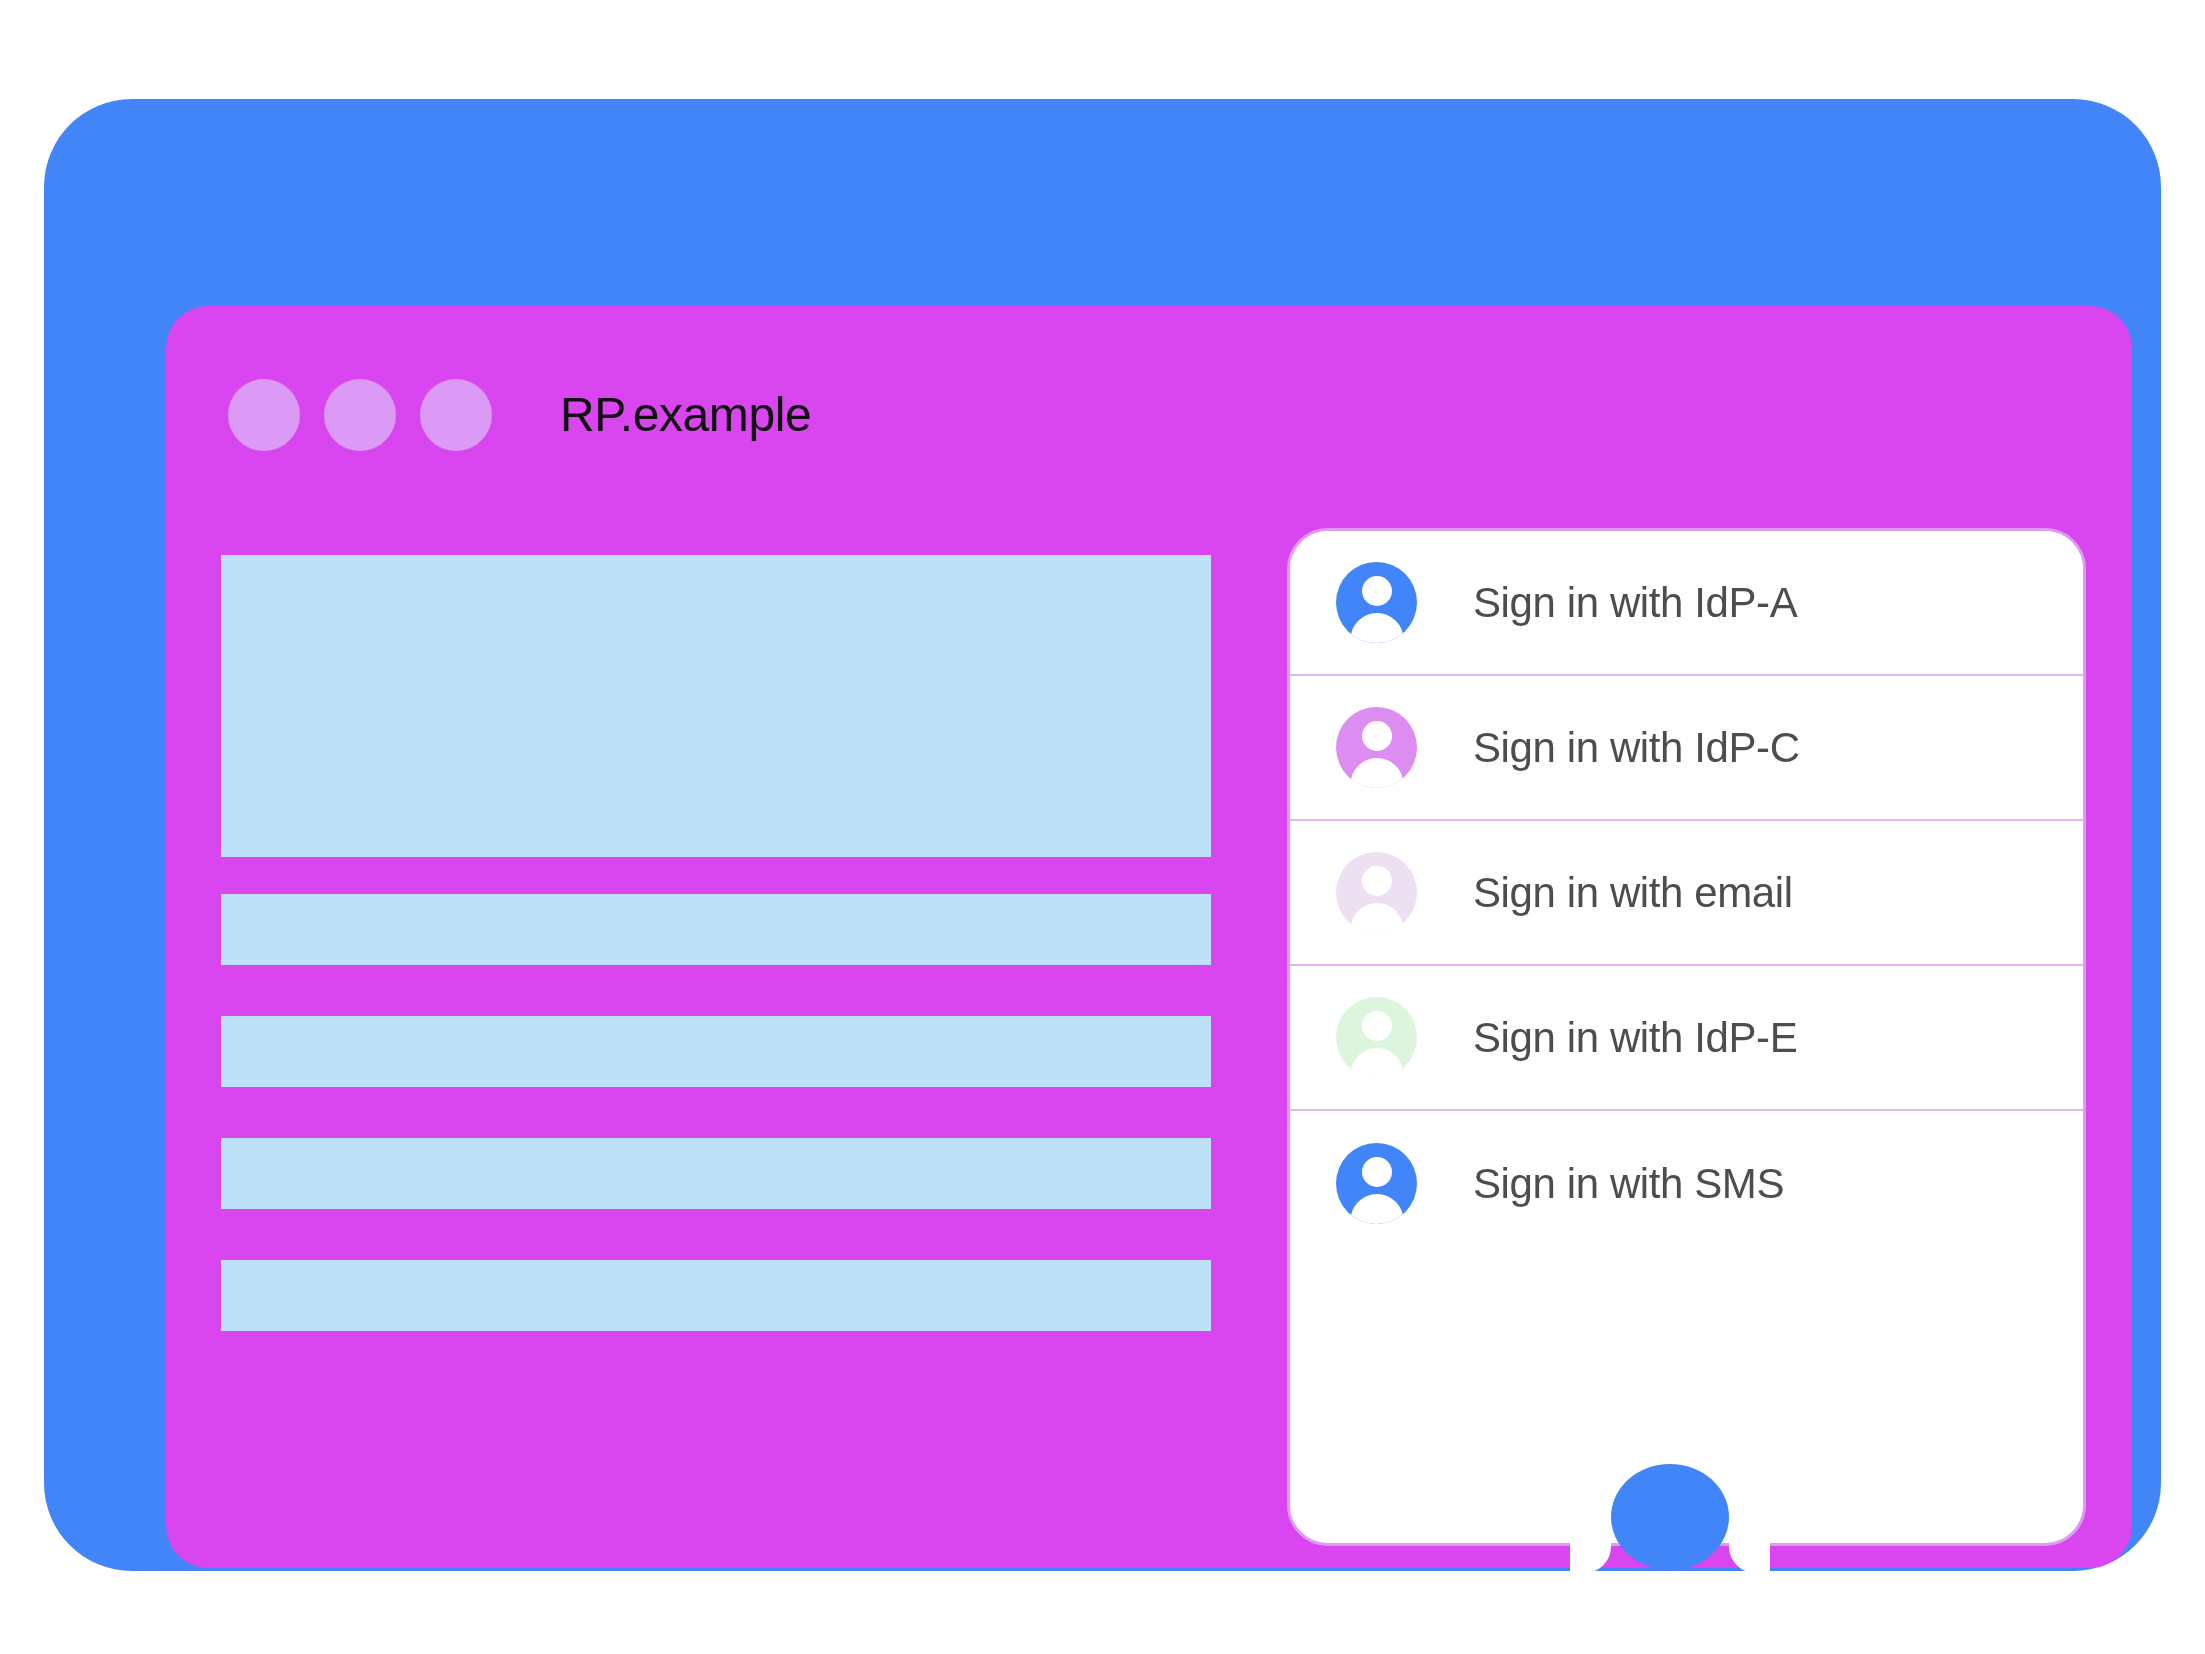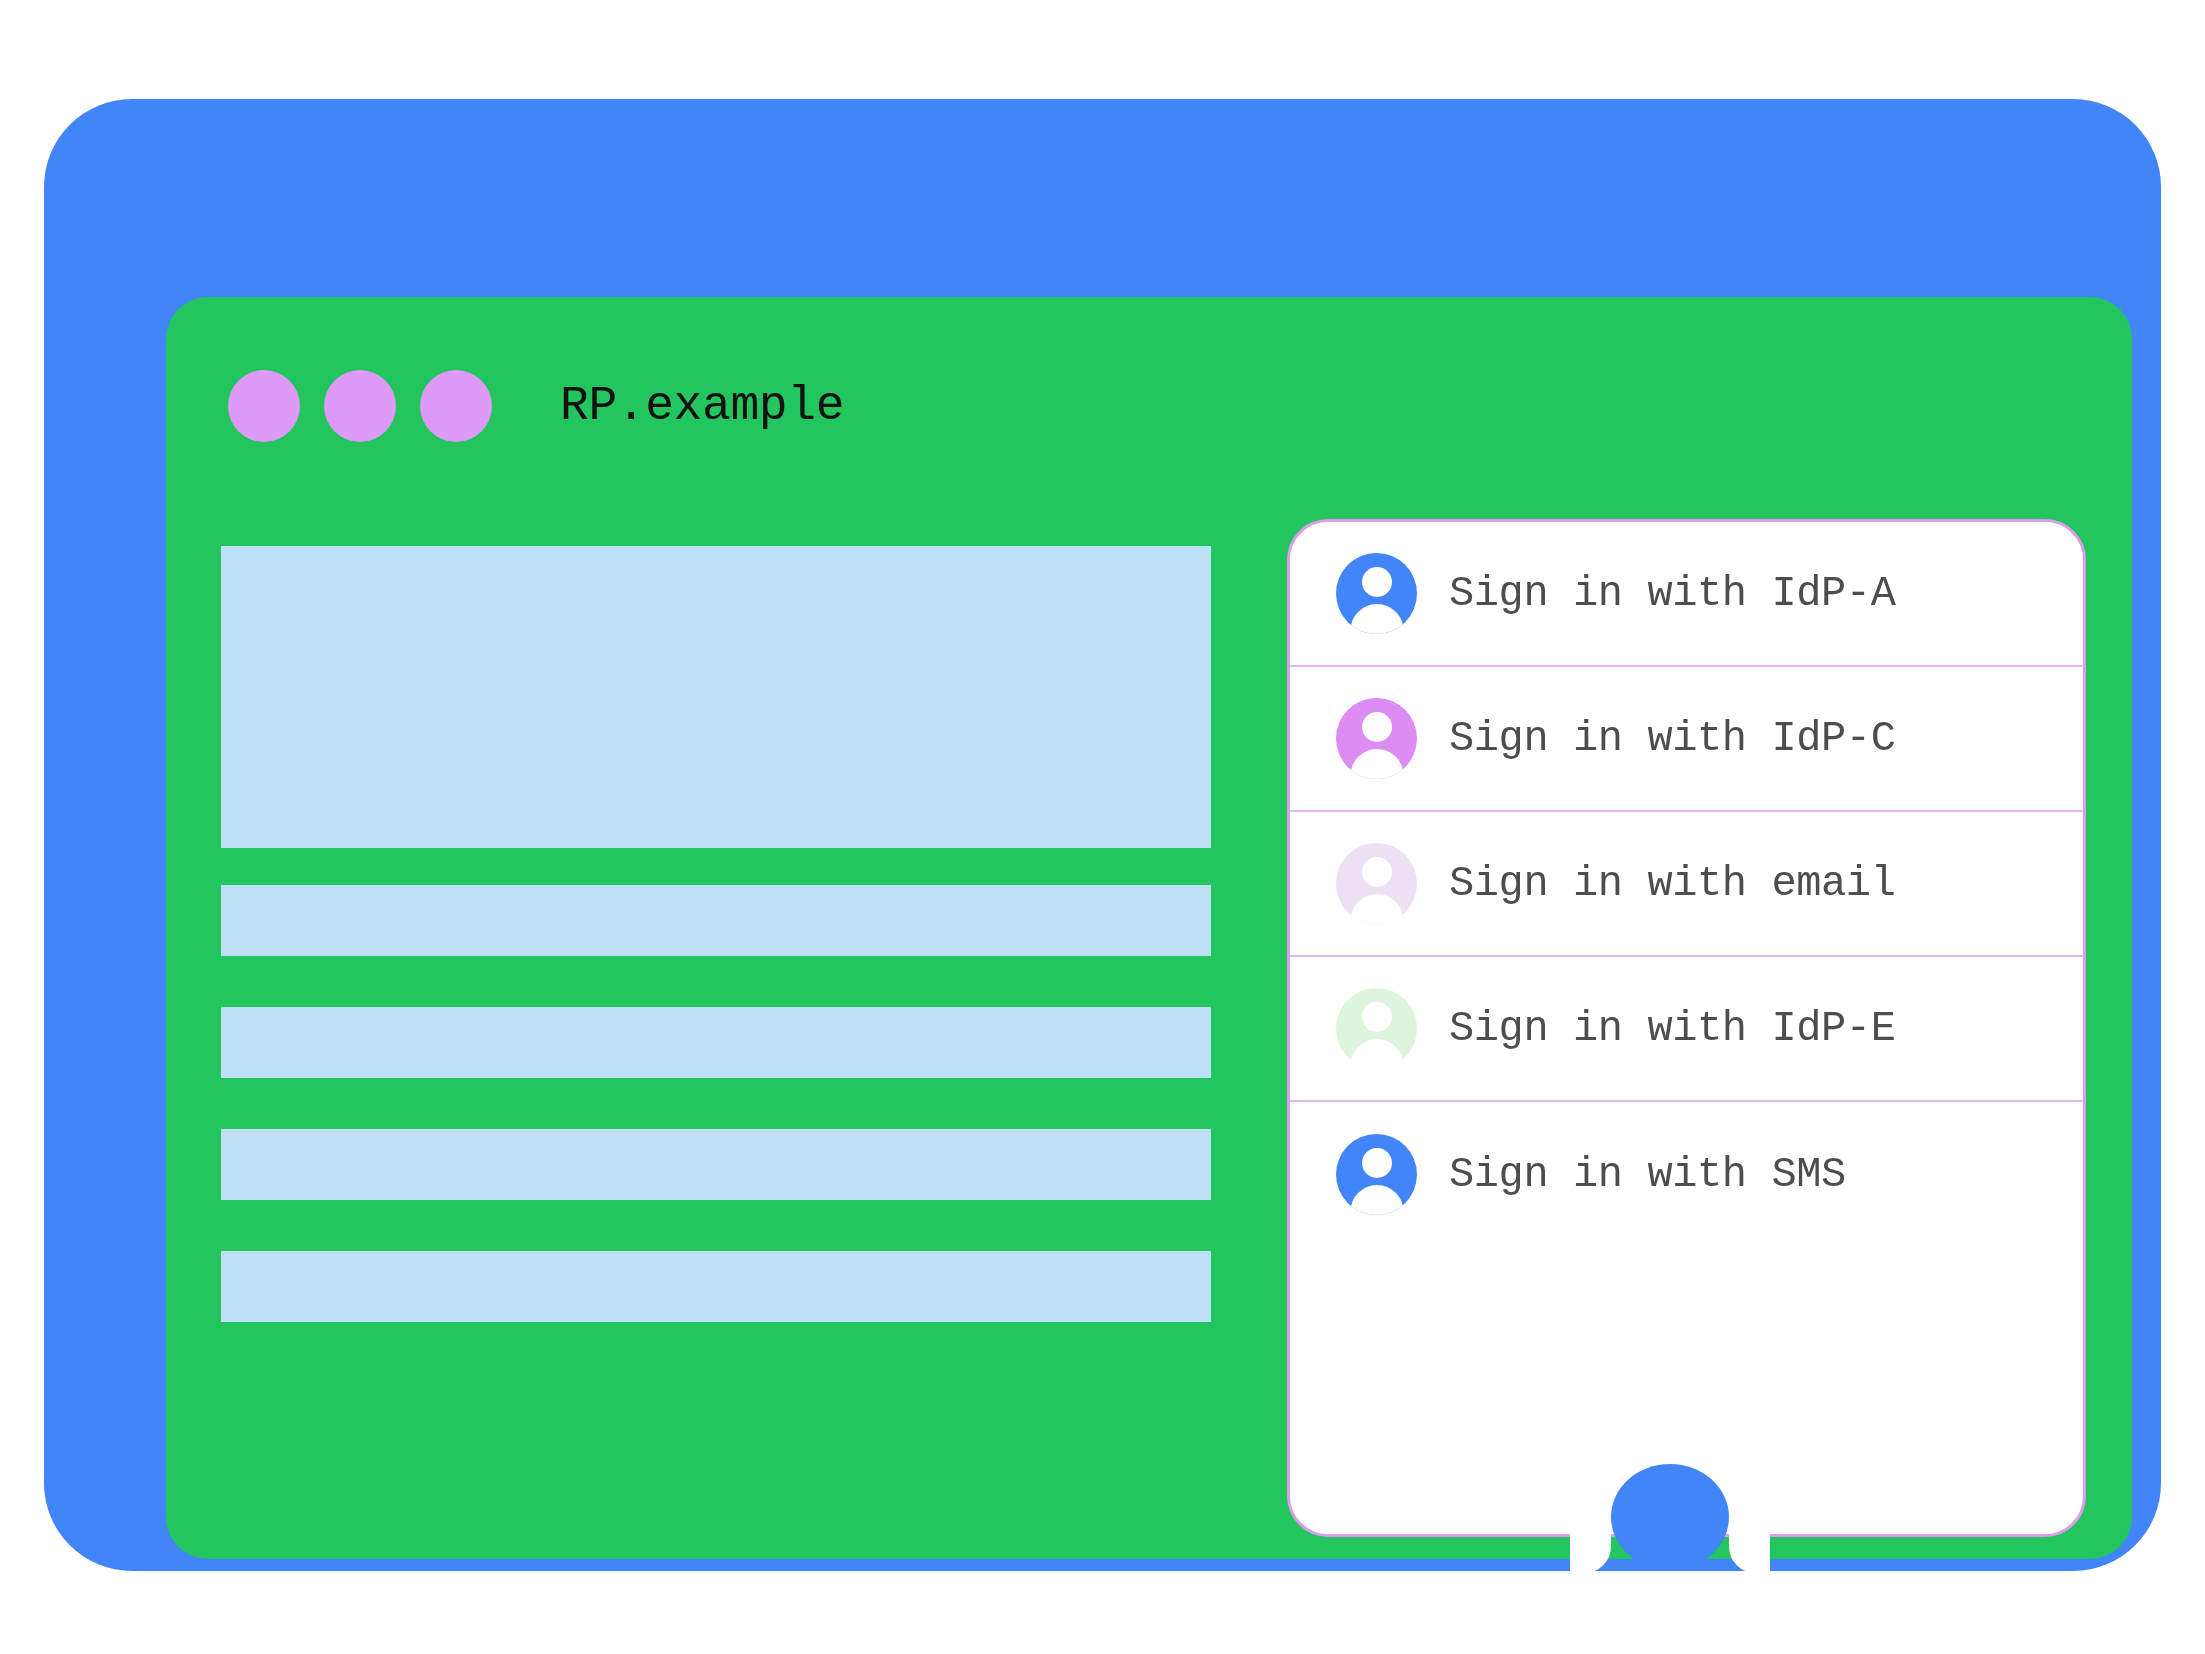--- a/index.html
+++ b/index.html
@@ -15,26 +15,25 @@
     position: absolute;
     left: 44px; top: 99px;
     width: 2117px; height: 1472px;
     background: #4285f8;
     border-radius: 88px;
   }
 
   
   #device-screen {
     position: absolute;
-    left: 122px; top: 198px;
+    left: 122px; top: 207px;
     width: 1966px; height: 1262px;
-    background: #22c55e;
+    background: #d946ef;
     border-radius: 42px;
     overflow: hidden;
-    font-family: Liberation Mono, monospace;
   }
 
   
   .bottom-gap {
     position: absolute;
     background: #ffffff;
     top: 1460px;
     width: 41px; height: 113px;
   }
   #bottom-gap-left  { left: 1570px; border-radius: 0 26.5px 26.5px 0; }
@@ -91,20 +90,21 @@
     border-radius: 41px;
     overflow: hidden;
   }
   .signin-row {
     height: 145px;
     display: flex;
     align-items: center;
     padding-left: 46px;
     border-bottom: 2.6px solid #e3b6f2;
     background: #ffffff;
+    gap: 24px;
   }
   .signin-row:last-child { border-bottom: none; }
 
   .avatar {
     width: 81px; height: 81px;
     border-radius: 50%;
     flex: 0 0 auto;
     position: relative;
     overflow: hidden;
   }

